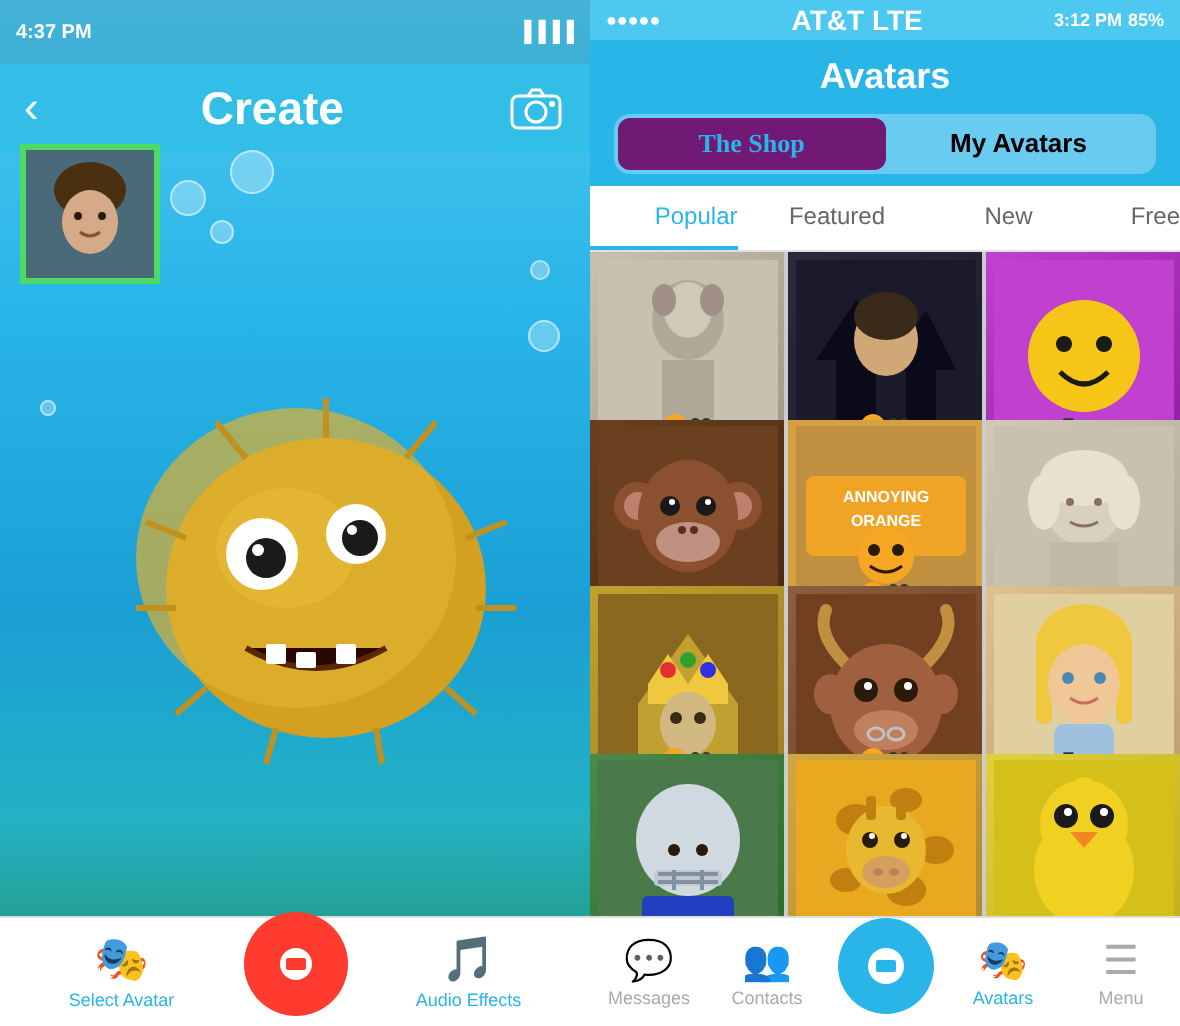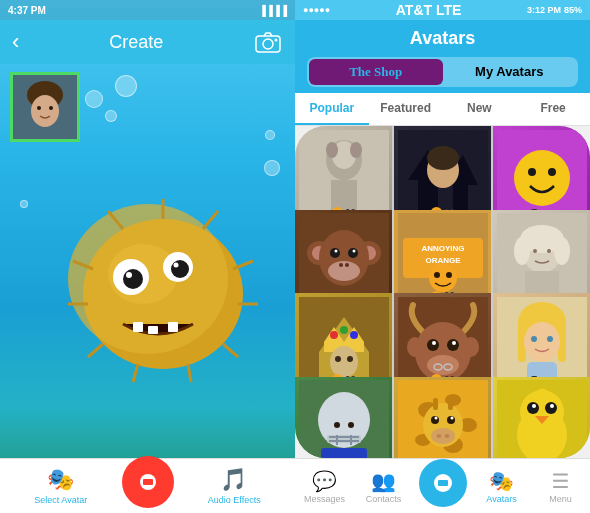--- a/index.html
+++ b/index.html
@@ -22,21 +22,21 @@
       flex-direction: column;
     }
 
     
     .status-bar-left {
       display: flex;
       justify-content: space-between;
       align-items: center;
       padding: 4px 8px;
       background: rgba(0,0,0,0.1);
-      height: 20px;
+      height: 32px;
     }
     .status-bar-left span {
       color: white;
       font-size: 10px;
       font-weight: 600;
     }
 
     
     .header-left {
       display: flex;
@@ -46,22 +46,22 @@
       background: rgba(50,190,230,0.9);
       height: 44px;
     }
     .back-btn {
       color: white;
       font-size: 22px;
       font-weight: 300;
     }
     .header-title-left {
       color: white;
-      font-size: 18px;
-      font-weight: 400;
+      font-size: 23px;
+      font-weight: 700;
     }
     .camera-icon-btn {
       width: 30px;
       height: 24px;
       display: flex;
       align-items: center;
       justify-content: center;
     }
 
     
@@ -209,39 +209,38 @@
 
     
     .category-tabs {
       display: flex;
       background: white;
       border-bottom: 1px solid #e0e0e0;
     }
     .cat-tab {
       flex: 1;
       padding: 8px 0;
-      text-align: center;
+      text-align: right;
       font-size: 12px;
-      font-weight: 700;
+      font-weight: 400;
       color: #666;
     }
     .cat-tab.active {
       color: #29b5e8;
       border-bottom: 2px solid #29b5e8;
     }
 
     
     .avatar-grid {
       display: grid;
       grid-template-columns: repeat(3, 1fr);
       gap: 2px;
       background: #ccc;
       flex: 1;
       overflow: hidden;
-      border-radius: 31px;
     }
     .avatar-cell {
       background: #f8f8f8;
       position: relative;
       aspect-ratio: 1;
       overflow: hidden;
       display: flex;
       align-items: center;
       justify-content: center;
     }

